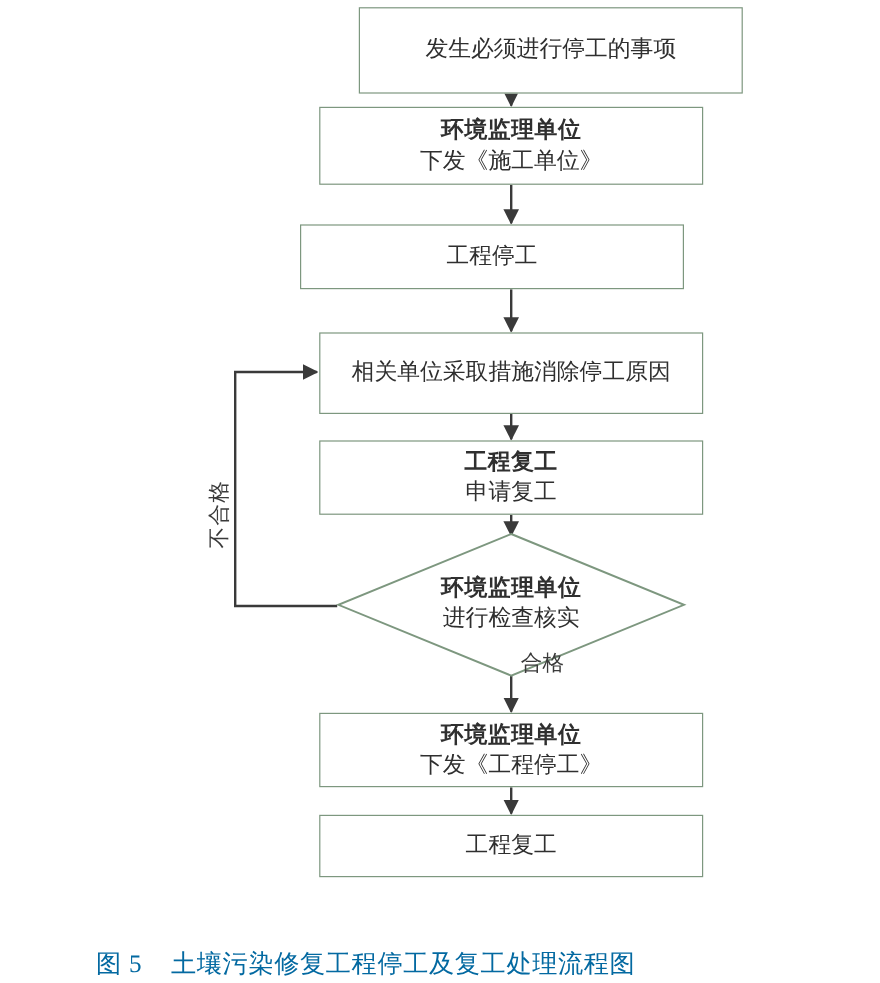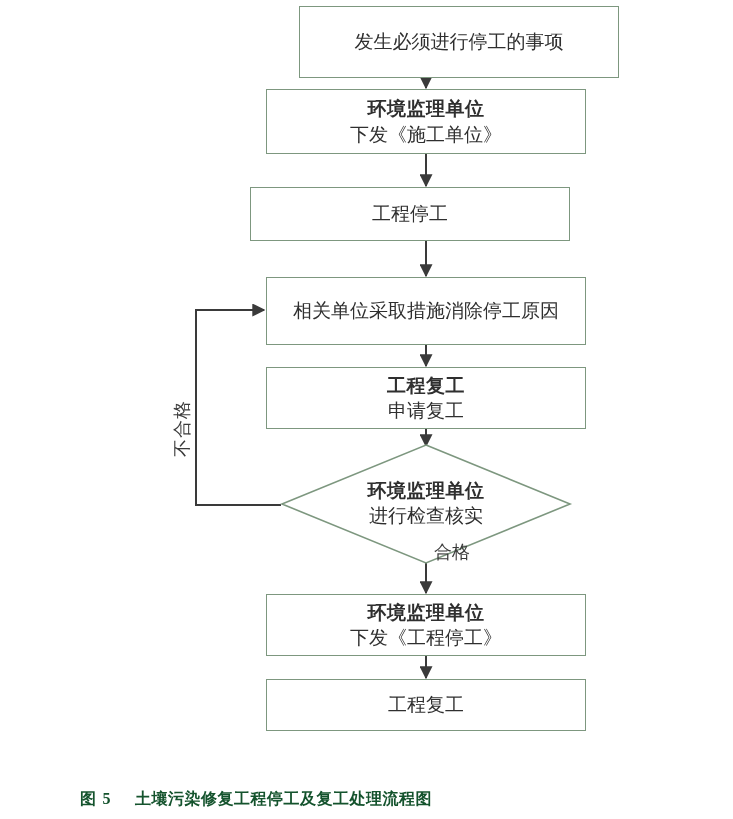--- a/index.html
+++ b/index.html
@@ -95,23 +95,23 @@
   }
   .edge-label.vertical {
     transform: rotate(-90deg);
     transform-origin: left top;
     letter-spacing: 1px;
   }
 
   
   .caption {
     position: absolute;
-    font-size: 16px;
-    font-weight: bold;
-    color: #14532d;
+    font-size: 21px;
+    font-weight: normal;
+    color: #0369a1;
     white-space: nowrap;
     letter-spacing: 0.5px;
   }
   .caption .cap-num { margin-right: 6px; }
   .caption .cap-gap { display: inline-block; width: 18px; }
 </style>
 </head>
 <body>
 
 <div id="page">

